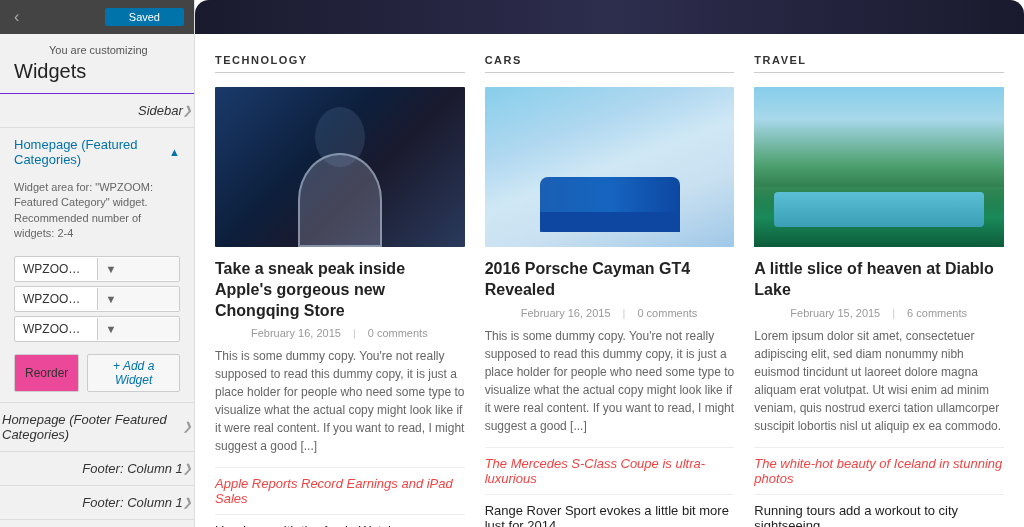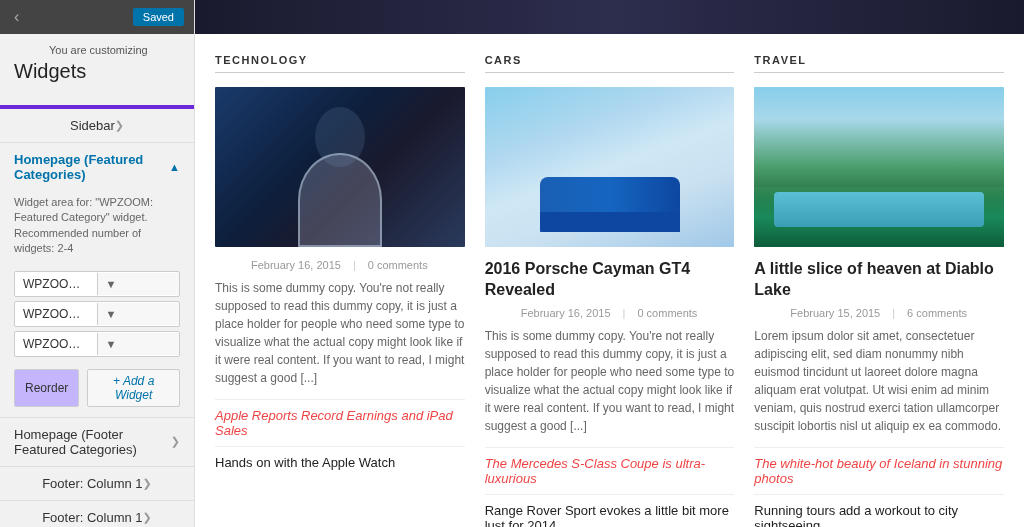--- a/index.html
+++ b/index.html
@@ -31,60 +31,61 @@
       border: none;
       color: #aaa;
       font-size: 16px;
       cursor: pointer;
       padding: 0 4px;
     }
     #top-bar .saved-badge {
       background: #0073aa;
       color: #fff;
       font-size: 11px;
-      padding: 3px 10px;
+      padding: 3px 24px;
       border-radius: 2px;
     }
 
     #customizing-label {
       font-size: 11px;
       color: #555;
       padding: 10px 14px 2px;
       margin-left: 35px;
     }
     #widgets-title {
       font-size: 20px;
       font-weight: 300;
       color: #222;
-      padding: 2px 14px 22px;
-      border-bottom: 4px solid #6d28d9;
+      padding: 2px 14px 10px;
+      border-bottom: 1px solid #6d28d9;
     }
 
     .sidebar-item {
-      padding: 9px 14px;
+      padding: 9px 2px;
       border-bottom: 1px solid #ddd;
       color: #333;
       font-size: 13px;
       display: flex;
       align-items: center;
-      justify-content: center;
+      justify-content: flex-end;
       cursor: pointer;
       background: #f1f1f1;
+      font-style: italic;
     }
     .sidebar-item .arrow { color: #999; font-size: 11px; }
 
     .featured-section {
       border-bottom: 1px solid #ddd;
       padding: 0 0 10px 0;
     }
     .featured-header {
       padding: 9px 14px;
       color: #0073aa;
       font-size: 13px;
-      font-weight: 700;
+      font-weight: 400;
       display: flex;
       align-items: center;
       justify-content: space-between;
       cursor: pointer;
     }
     .featured-header .arrow-up { color: #0073aa; font-size: 11px; }
 
     .featured-description {
       font-size: 11px;
       color: #666;
@@ -124,36 +125,37 @@
       gap: 8px;
       padding: 8px 14px 0;
     }
     .reorder-btn, .add-widget-btn {
       font-size: 12px;
       padding: 4px 10px;
       cursor: pointer;
       border-radius: 2px;
     }
     .reorder-btn {
-      background: #c4b5fd;
+      background: #ec4899;
       border: 1px solid #ccc;
       color: #333;
     }
     .add-widget-btn {
       background: #f7f7f7;
       border: 1px solid #ccc;
       color: #0073aa;
       font-style: italic;
     }
 
     
     #main-content {
       flex: 1;
       overflow-y: auto;
       background: #fff;
+      border-radius: 14px;
     }
 
     
     #site-header {
       height: 34px;
       background: linear-gradient(to right, #1a1a2e, #2d2d4e, #1a1a2e);
       display: flex;
       align-items: center;
       padding: 0 20px;
     }
@@ -372,20 +374,21 @@
 
 <div id="main-content">
   <div id="site-header"></div>
 
   <div id="columns-area">
 
     <div class="column">
       <div class="col-label">TECHNOLOGY</div>
       <hr class="col-divider">
       <div class="tech-img"></div>
+      <div class="article-title">Take a sneak peak inside Apple's gorgeous new Chongqing Store</div>
       <div class="article-meta">
         <span>February 16, 2015</span>
         <span class="dot">|</span>
         <span>0 comments</span>
       </div>
       <div class="article-body">This is some dummy copy. You're not really supposed to read this dummy copy, it is just a place holder for people who need some type to visualize what the actual copy might look like if it were real content. If you want to read, I might suggest a good [...]</div>
       <a class="article-link-big">Apple Reports Record Earnings and iPad Sales</a>
       <a class="article-link">Hands on with the Apple Watch</a>
 
     </div>

